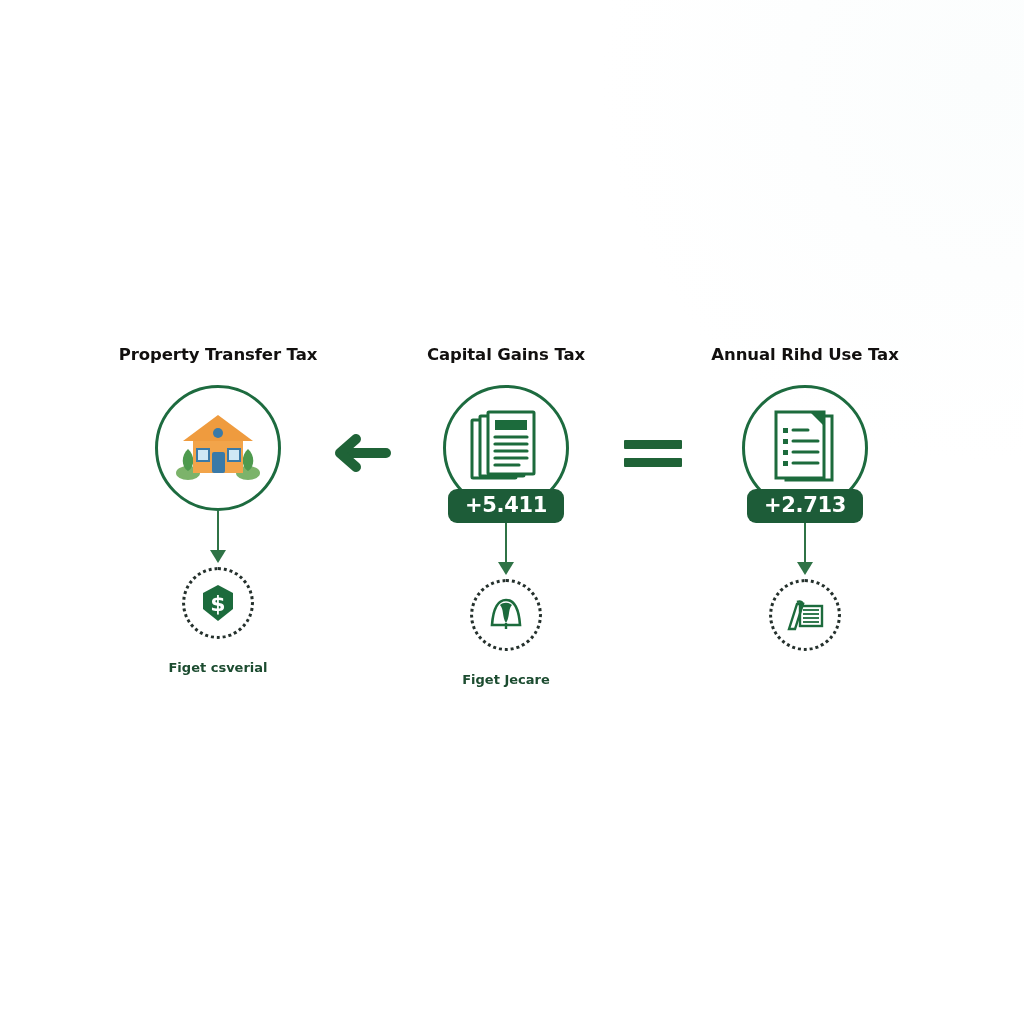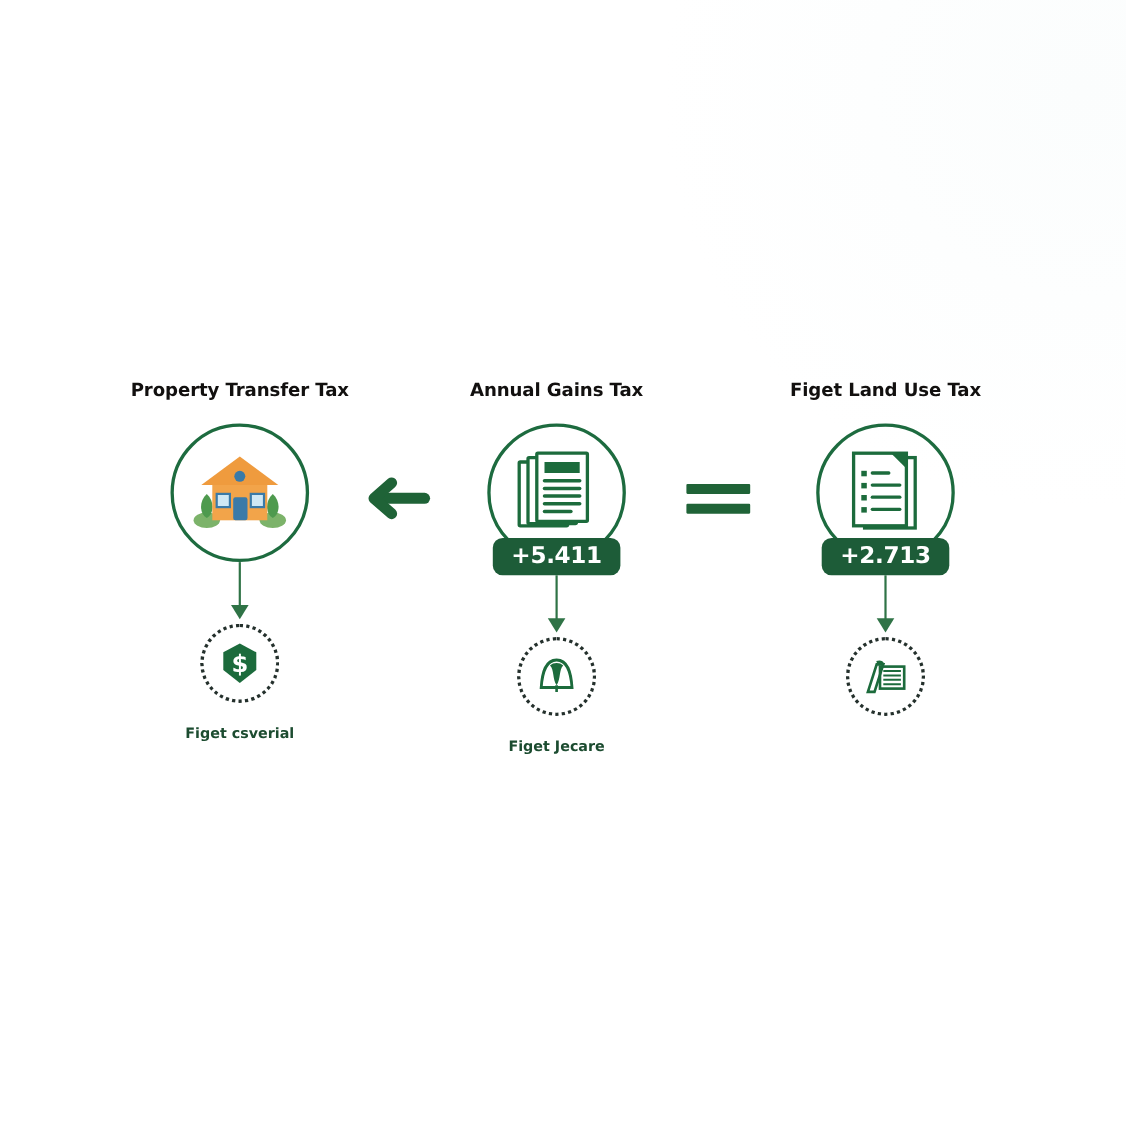--- a/index.html
+++ b/index.html
@@ -203,21 +203,21 @@
   </div>
 
   <div class="connector c1">
     <svg width="70" height="48" viewBox="0 0 70 48">
       <path d="M60 24 L22 24" stroke="#1f6337" stroke-width="10" stroke-linecap="round"></path>
       <path d="M30 10 L14 24 L30 38" stroke="#1f6337" stroke-width="10" fill="none" stroke-linecap="round" stroke-linejoin="round"></path>
     </svg>
   </div>
 
   <div class="column col-2">
-    <div class="col-title">Annual Gains Tax</div>
+    <div class="col-title">Capital Gains Tax</div>
 
     <div class="ring-wrap">
       <div class="ring"></div>
       <div class="ring-inner">
         <svg width="84" height="84" viewBox="0 0 84 84">
           <g fill="#ffffff" stroke="#1c6b3c" stroke-width="3">
             <rect x="8" y="14" width="44" height="58" rx="1"></rect>
             <rect x="16" y="10" width="44" height="60" rx="1"></rect>
             <rect x="24" y="6" width="46" height="62" rx="1"></rect>
           </g>
@@ -252,21 +252,21 @@
   </div>
 
   <div class="connector c2">
     <div class="equals-sign">
       <div class="equals-bar"></div>
       <div class="equals-bar"></div>
     </div>
   </div>
 
   <div class="column col-3">
-    <div class="col-title">Figet Land Use Tax</div>
+    <div class="col-title">Annual Rihd Use Tax</div>
 
     <div class="ring-wrap">
       <div class="ring"></div>
       <div class="ring-inner">
         <svg width="82" height="84" viewBox="0 0 82 84">
           <rect x="22" y="10" width="46" height="64" fill="#ffffff" stroke="#1c6b3c" stroke-width="3"></rect>
           <rect x="12" y="6" width="48" height="66" fill="#ffffff" stroke="#1c6b3c" stroke-width="3"></rect>
           <path d="M46 6 L60 6 L60 20 Z" fill="#1c6b3c"></path>
           <g fill="#1c6b3c">
             <rect x="19" y="22" width="5" height="5"></rect>

